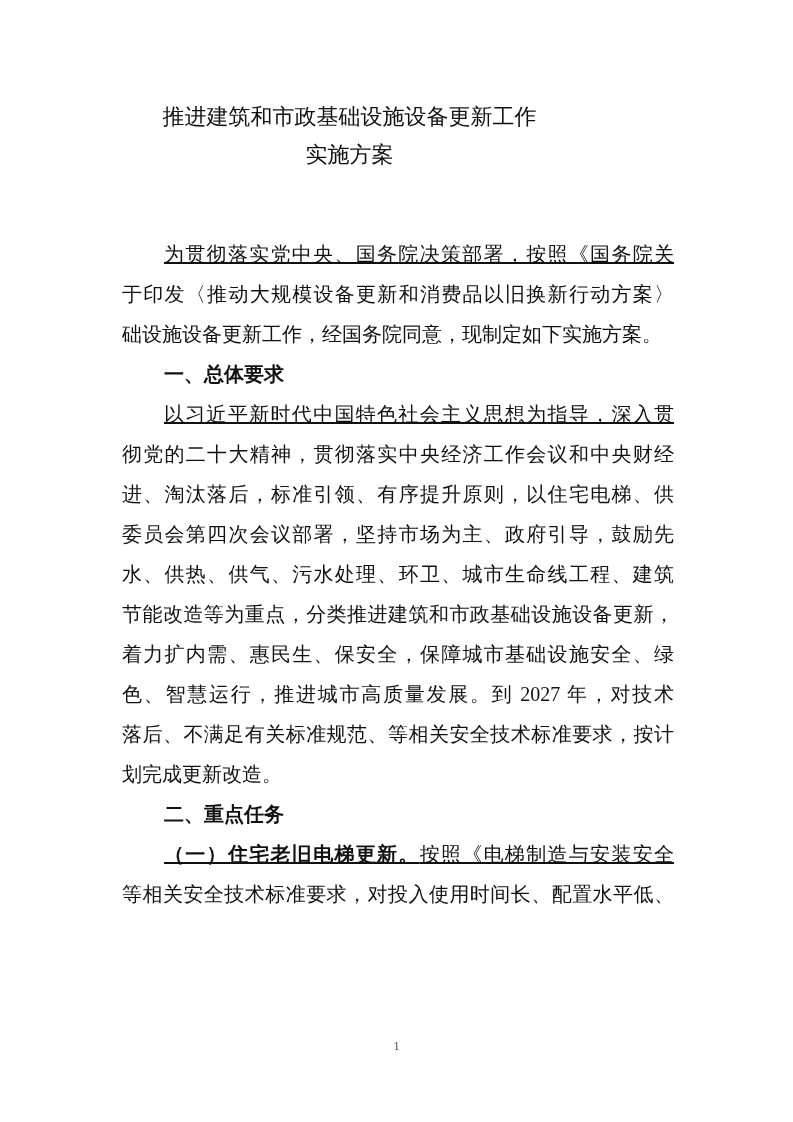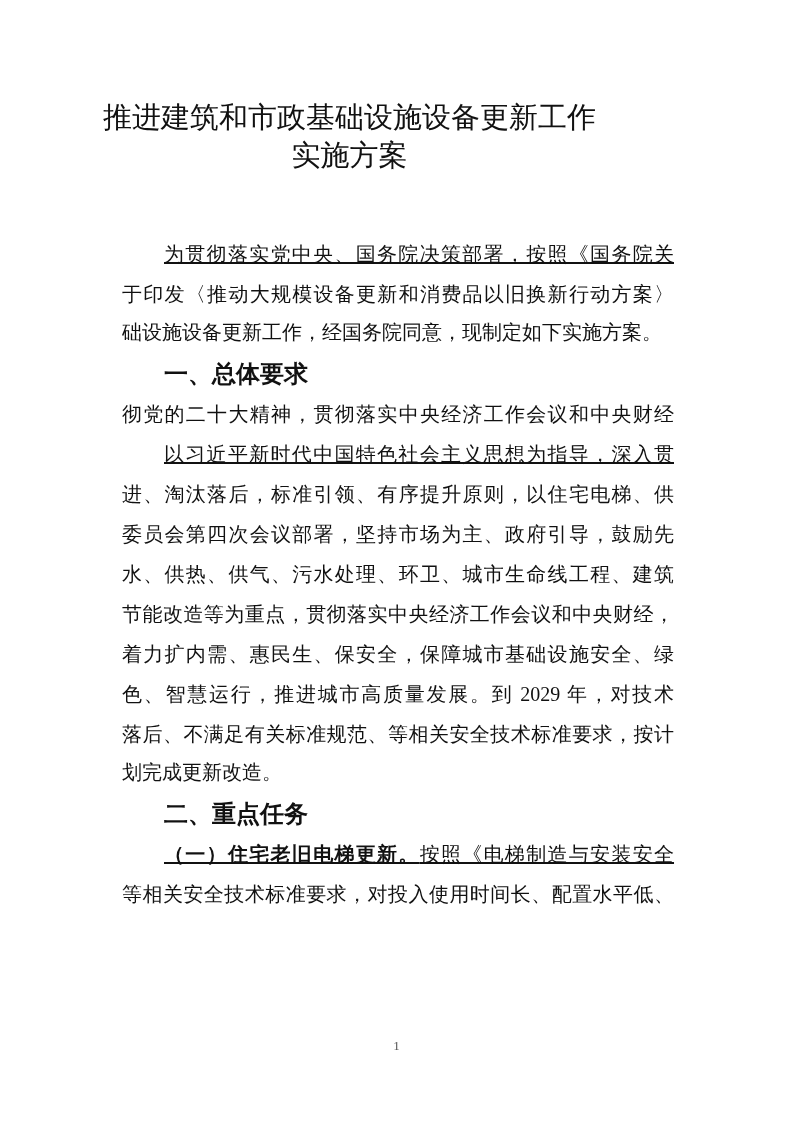--- a/index.html
+++ b/index.html
@@ -21,21 +21,21 @@
       width: 793px;
       height: 1122px;
       background: #ffffff;
     }
     .title {
       position: absolute;
       left: 0;
       top: 98px;
       width: 699px;
       text-align: center;
-      font-size: 29px;
+      font-size: 22px;
       line-height: 38px;
       font-weight: normal;
       margin: 0;
       color: #111;
     }
     .title span { display: block; }
     .body {
       position: absolute;
       left: 122px;
       top: 234px;
@@ -44,25 +44,25 @@
     .line {
       height: 40px;
       line-height: 40px;
       font-size: 20px;
       white-space: nowrap;
       text-align: justify;
       text-align-last: justify;
       text-justify: inter-character;
     }
     .line.indent { padding-left: 42px; text-decoration: underline; }
-    .line.last { text-align-last: left; font-family: Liberation Mono, monospace; }
+    .line.last { text-align-last: left; }
     .heading {
       height: 40px;
       line-height: 40px;
-      font-size: 24px;
+      font-size: 20px;
       padding-left: 42px;
       font-family: "DejaVu Sans", "Liberation Sans", sans-serif;
       font-weight: bold;
       white-space: nowrap;
     }
     .lead { font-weight: bold; }
     .page-number {
       position: absolute;
       left: 0;
       top: 1038px;
@@ -85,28 +85,28 @@
   <div class="body">
 
     <div>
       <div class="line indent">为贯彻落实党中央、国务院决策部署，按照《国务院关</div>
       <div class="line">于印发〈推动大规模设备更新和消费品以旧换新行动方案〉</div>
       <div class="line last">础设施设备更新工作，经国务院同意，现制定如下实施方案。</div>
     </div>
 
     <div class="heading">一、总体要求</div>
     <div>
+      <div class="line indent">以习近平新时代中国特色社会主义思想为指导，深入贯</div>
       <div class="line">彻党的二十大精神，贯彻落实中央经济工作会议和中央财经</div>
-      <div class="line indent">以习近平新时代中国特色社会主义思想为指导，深入贯</div>
       <div class="line">进、淘汰落后，标准引领、有序提升原则，以住宅电梯、供</div>
       <div class="line">委员会第四次会议部署，坚持市场为主、政府引导，鼓励先</div>
       <div class="line">水、供热、供气、污水处理、环卫、城市生命线工程、建筑</div>
-      <div class="line">节能改造等为重点，贯彻落实中央经济工作会议和中央财经，</div>
+      <div class="line">节能改造等为重点，分类推进建筑和市政基础设施设备更新，</div>
       <div class="line">着力扩内需、惠民生、保安全，保障城市基础设施安全、绿</div>
-      <div class="line">色、智慧运行，推进城市高质量发展。到 2029 年，对技术</div>
+      <div class="line">色、智慧运行，推进城市高质量发展。到 2027 年，对技术</div>
       <div class="line">落后、不满足有关标准规范、等相关安全技术标准要求，按计</div>
       <div class="line last">划完成更新改造。</div>
     </div>
 
     <div class="heading">二、重点任务</div>
     <div>
       <div class="line indent"><span class="lead">（一）住宅老旧电梯更新。</span><span>按照《电梯制造与安装安全</span></div>
       <div class="line">等相关安全技术标准要求，对投入使用时间长、配置水平低、</div>
     </div>
 

